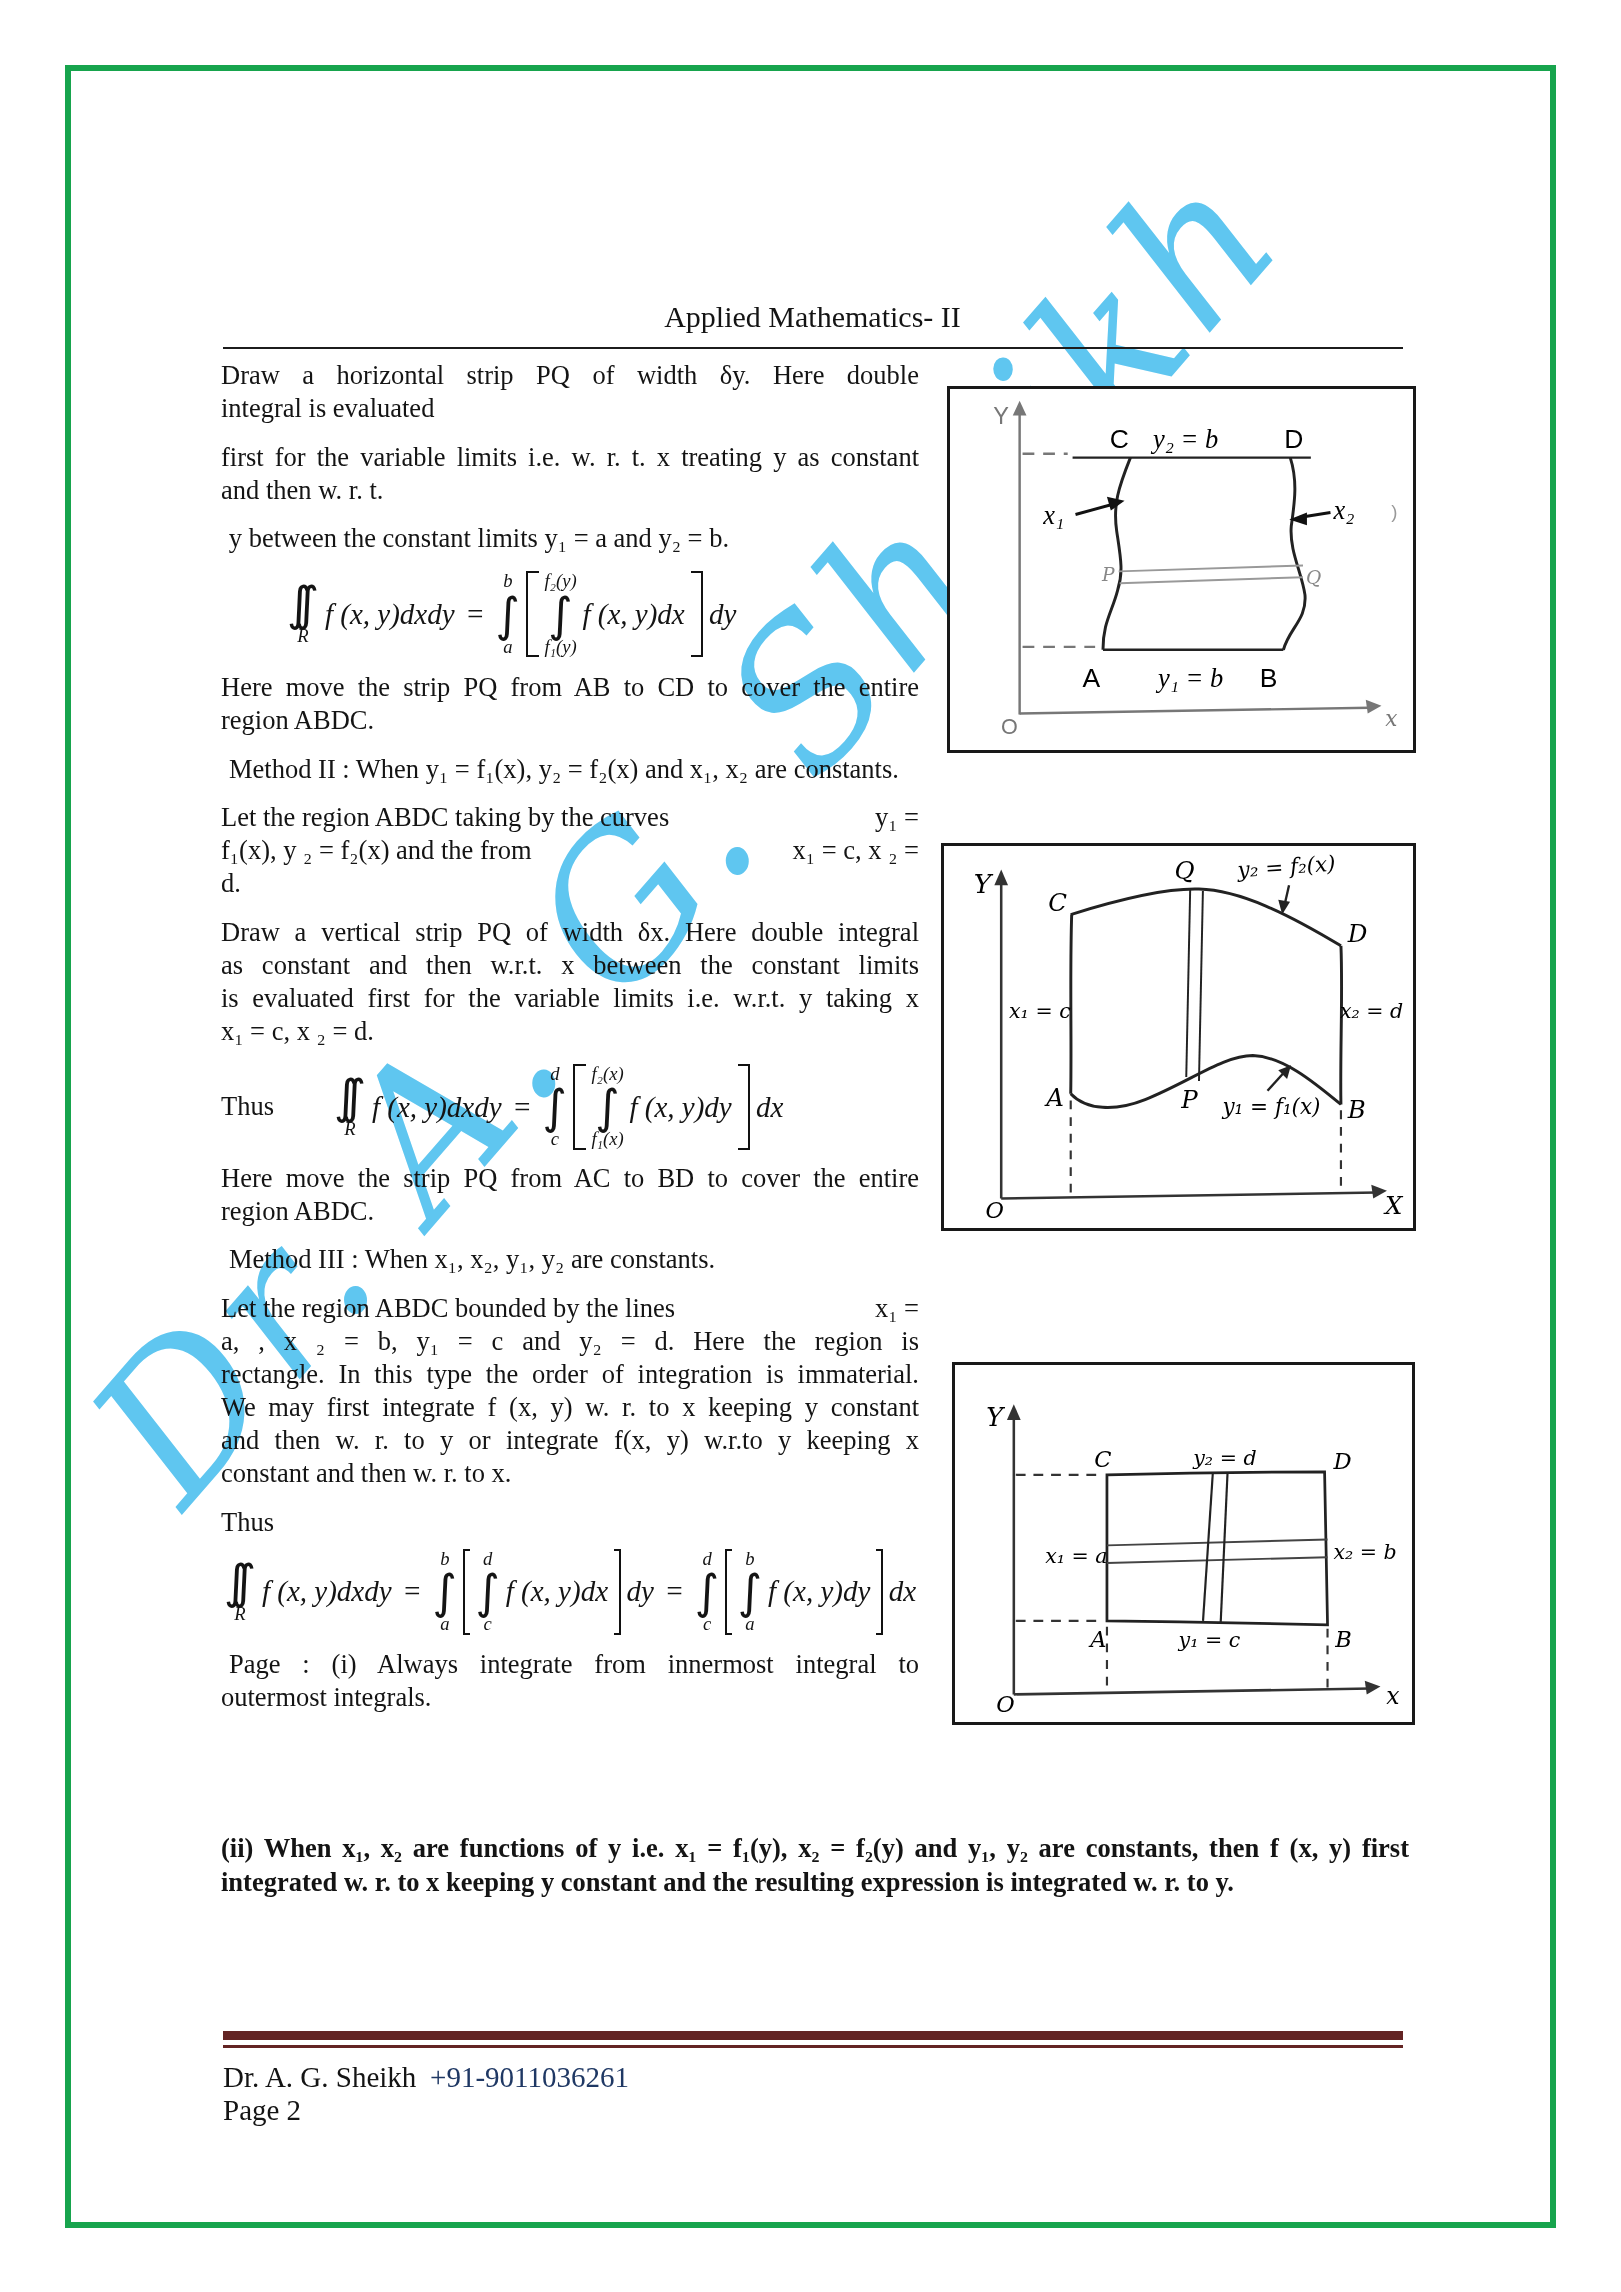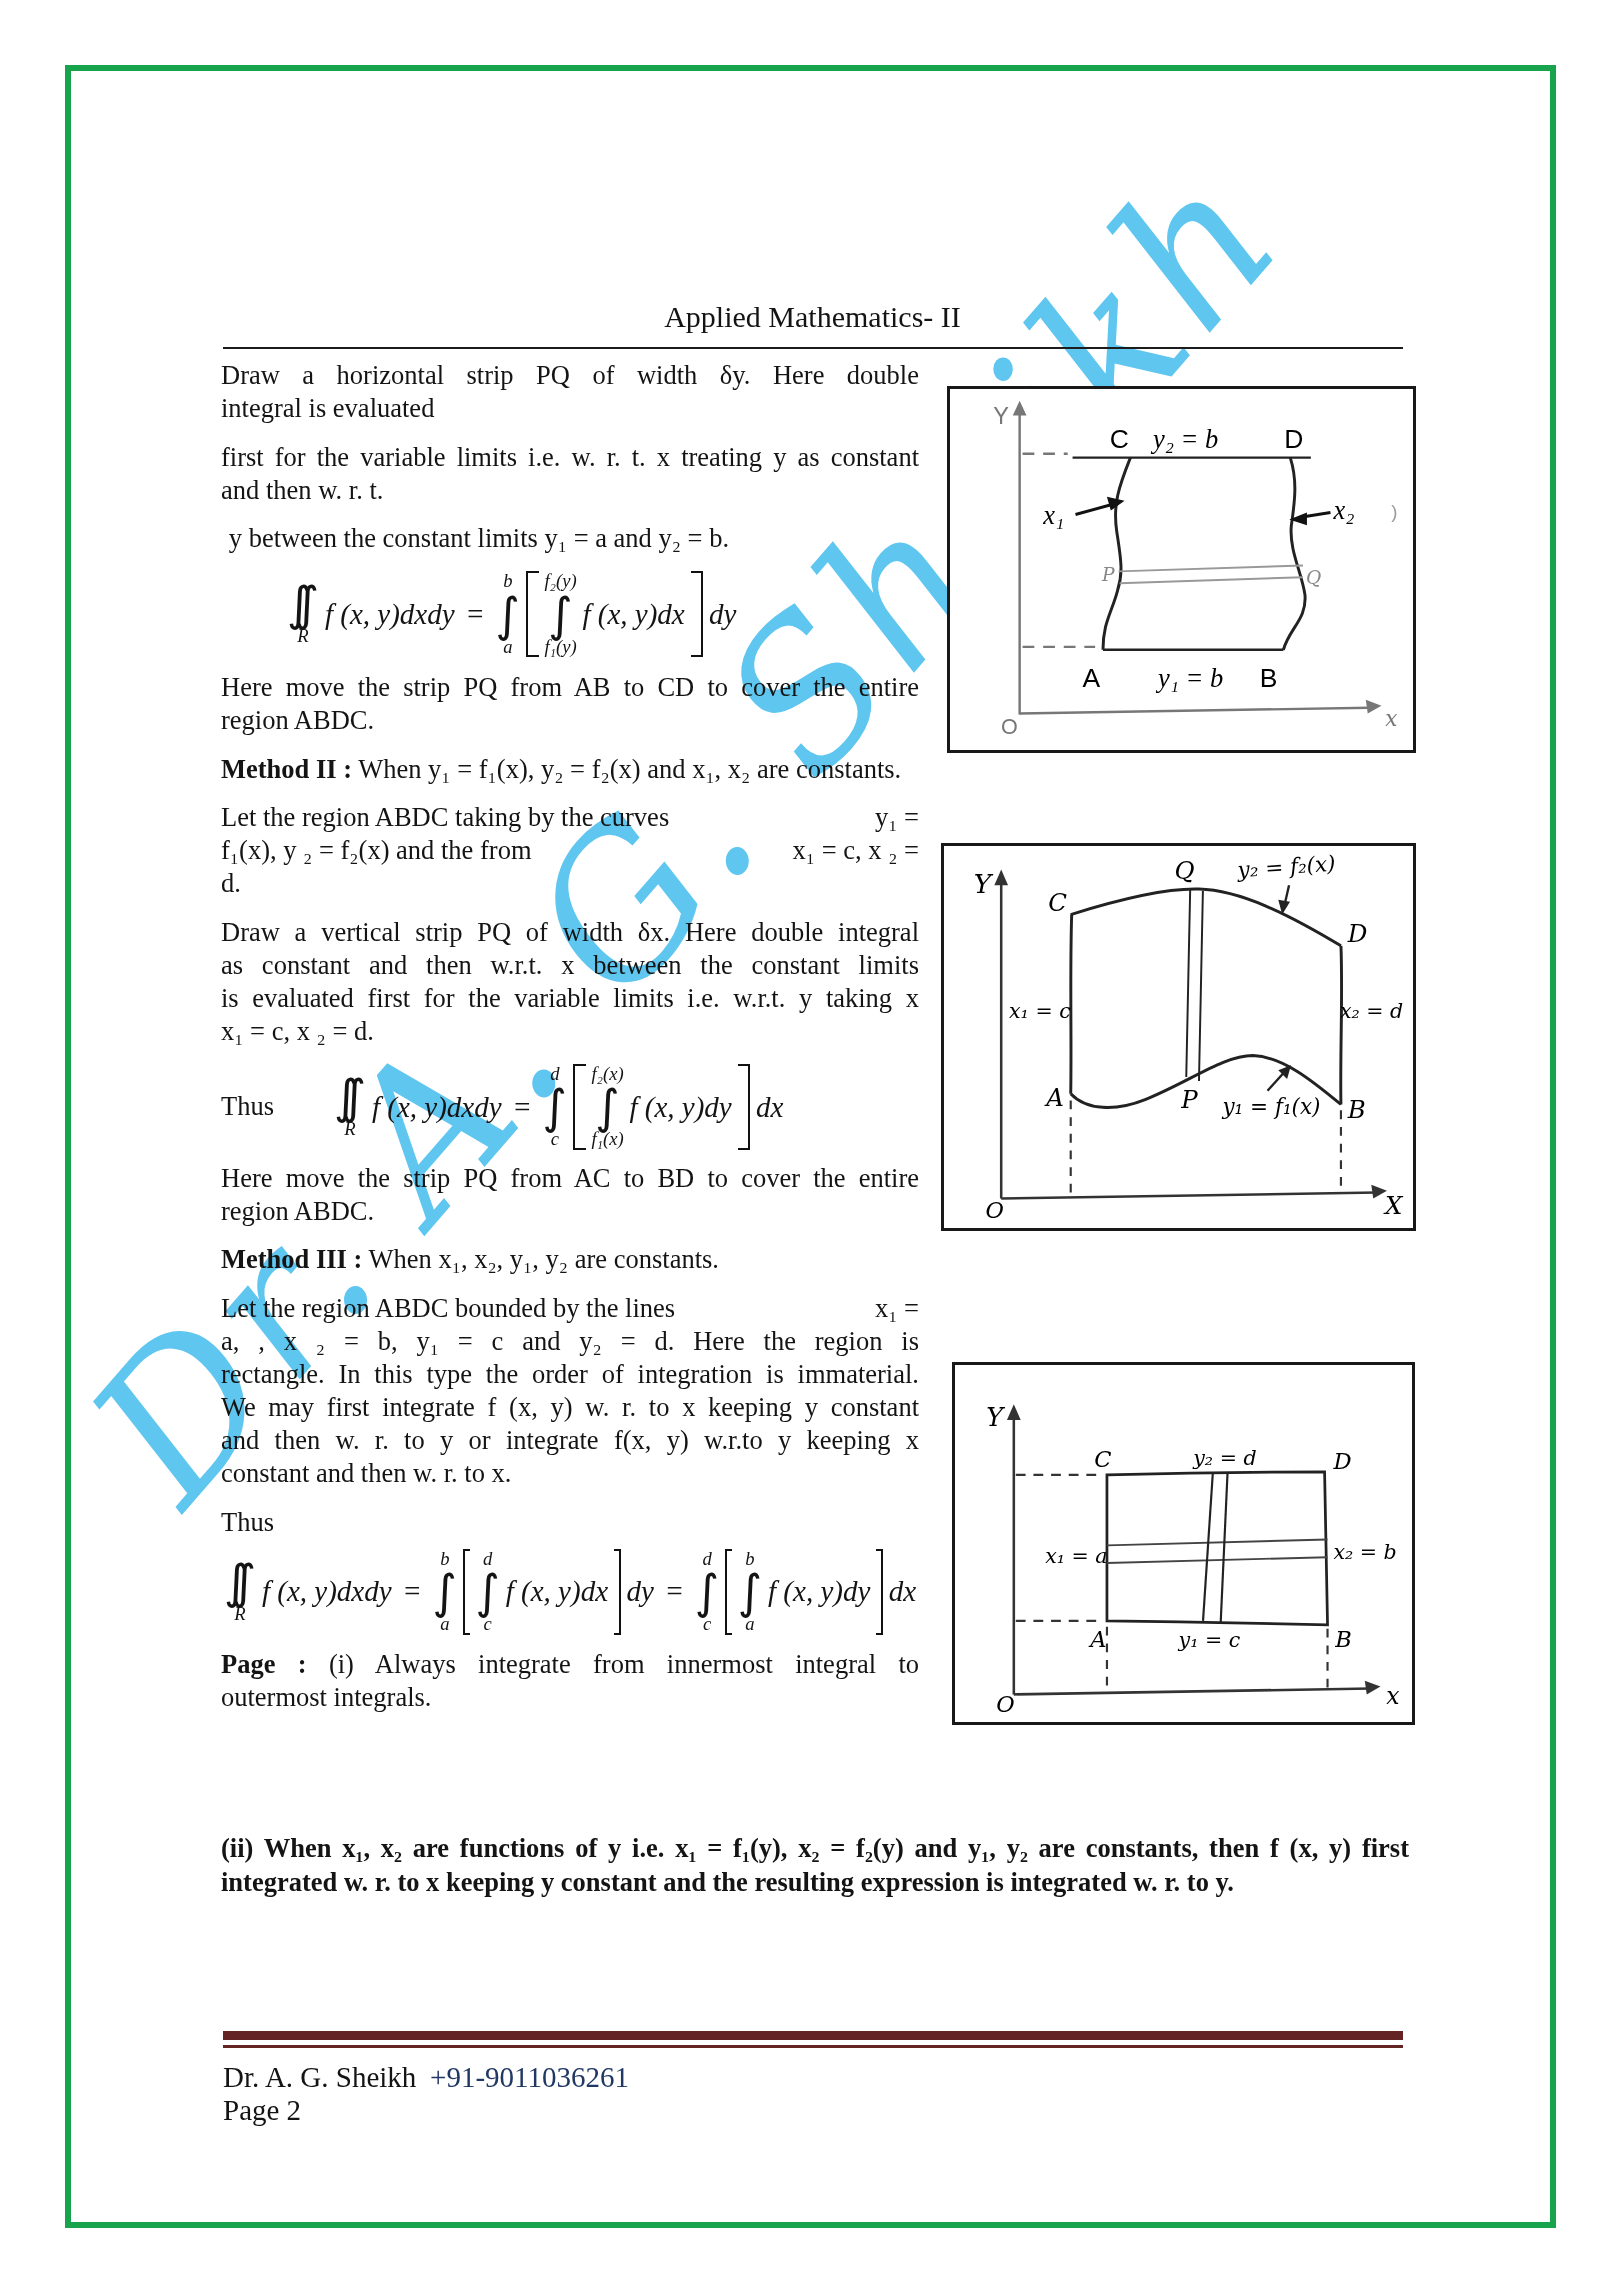--- a/index.html
+++ b/index.html
@@ -14,21 +14,21 @@
   .page-title{position:absolute;left:221px;top:282px;width:1183px;text-align:center;
          font-size:30px;z-index:2;margin-top:18px;}
   .title-rule{position:absolute;left:223px;top:320px;width:1180px;height:27.4px;
          border-bottom:2.9px solid #1c1c1c;z-index:2;}
   .col{position:absolute;left:221px;top:359px;width:698px;z-index:2;
          font-size:26.5px;line-height:33px;}
   .col p{margin:0 0 15.7px 0;}
   .line{display:block;}
   .jline{text-align:justify;text-align-last:justify;}
   .split{display:flex;justify-content:space-between;}
-  .bold{font-weight:bold;}
+  .bold{font-weight:normal;margin-left:8px;}
   .p3{padding-left:7.8px;}
   
   .disp{display:flex;align-items:center;margin:9.8px 0 13.7px 0;
         font-size:29px;font-style:italic;line-height:1.05;}
   .disp.indent{margin-left:63px;}
   .thusrow{display:flex;align-items:center;margin:3.9px 0 11.8px 0;}
   .thus{font-style:normal;font-size:26.5px;margin-right:57px;}
   .fbody{font-style:italic;font-size:29px;padding:0 2.9px;white-space:nowrap;}
   .eq{padding:0 7.8px;}
   .bigop{display:inline-flex;flex-direction:column;align-items:center;padding:0 2.9px;}

